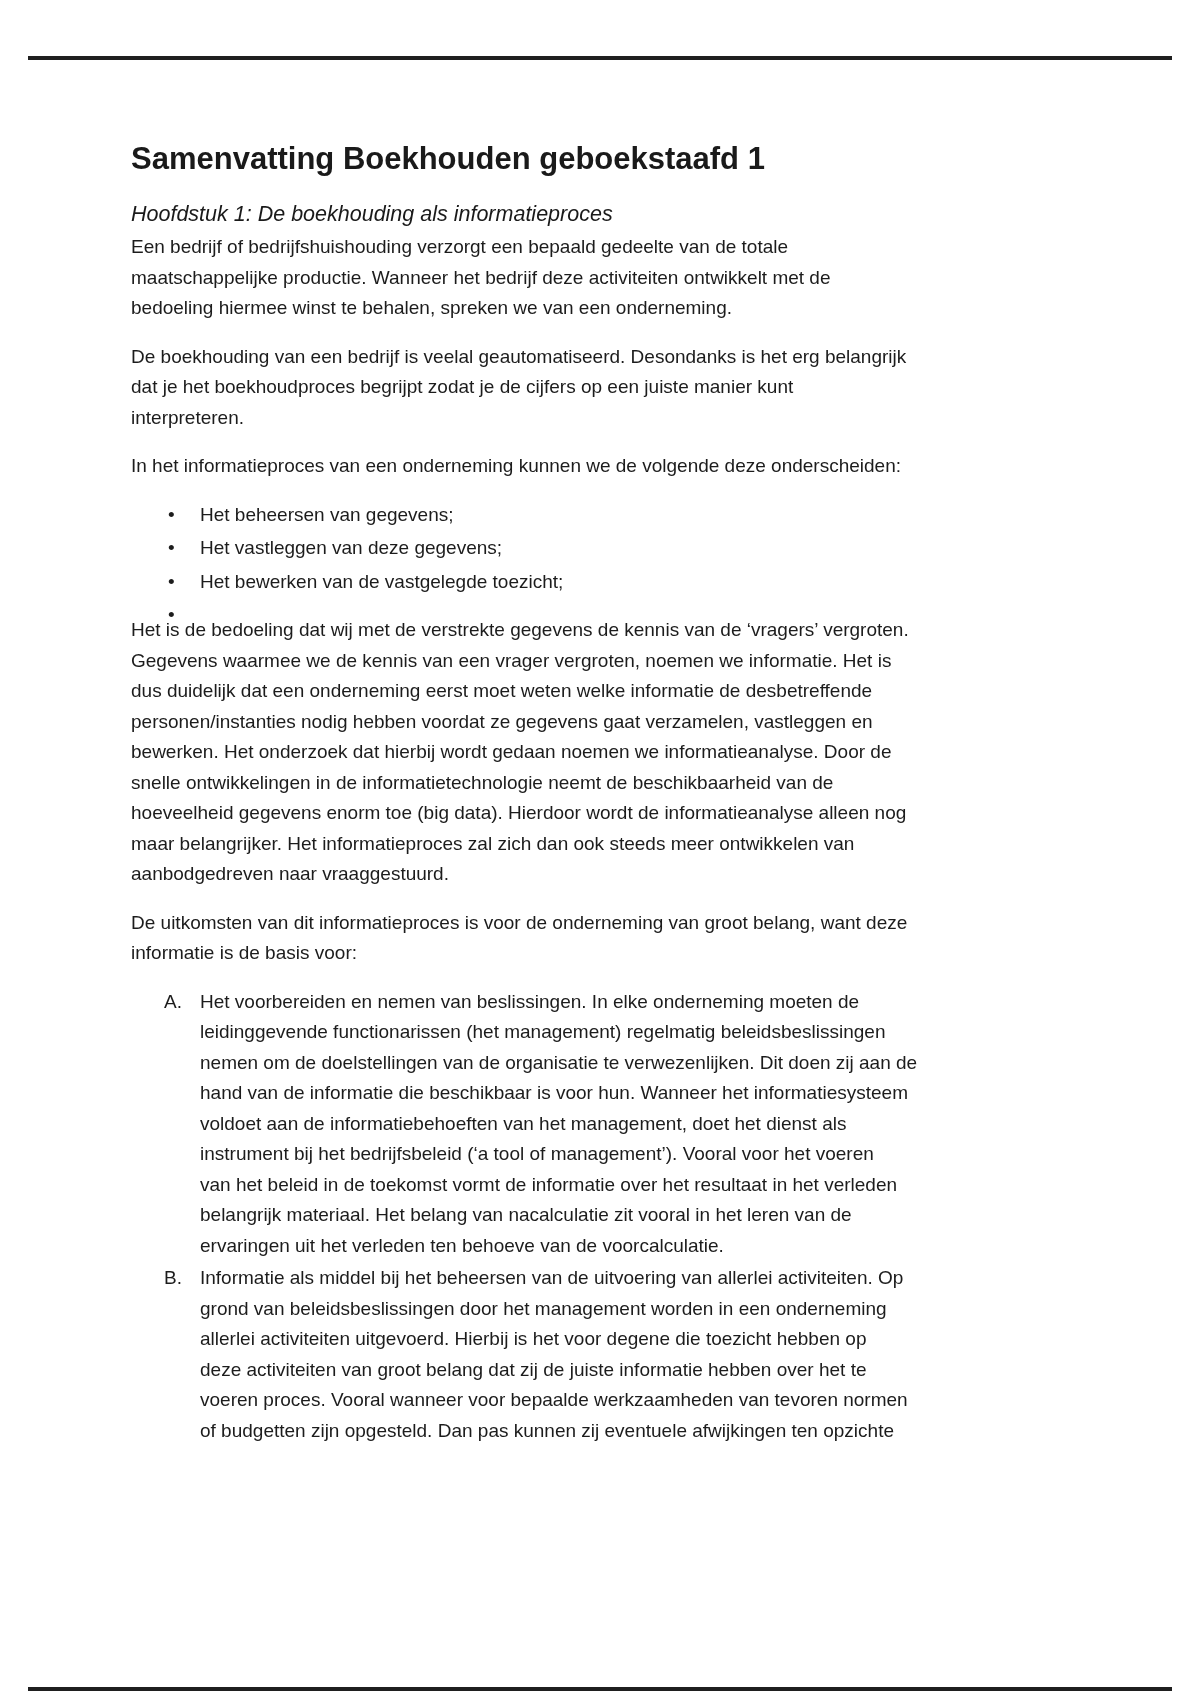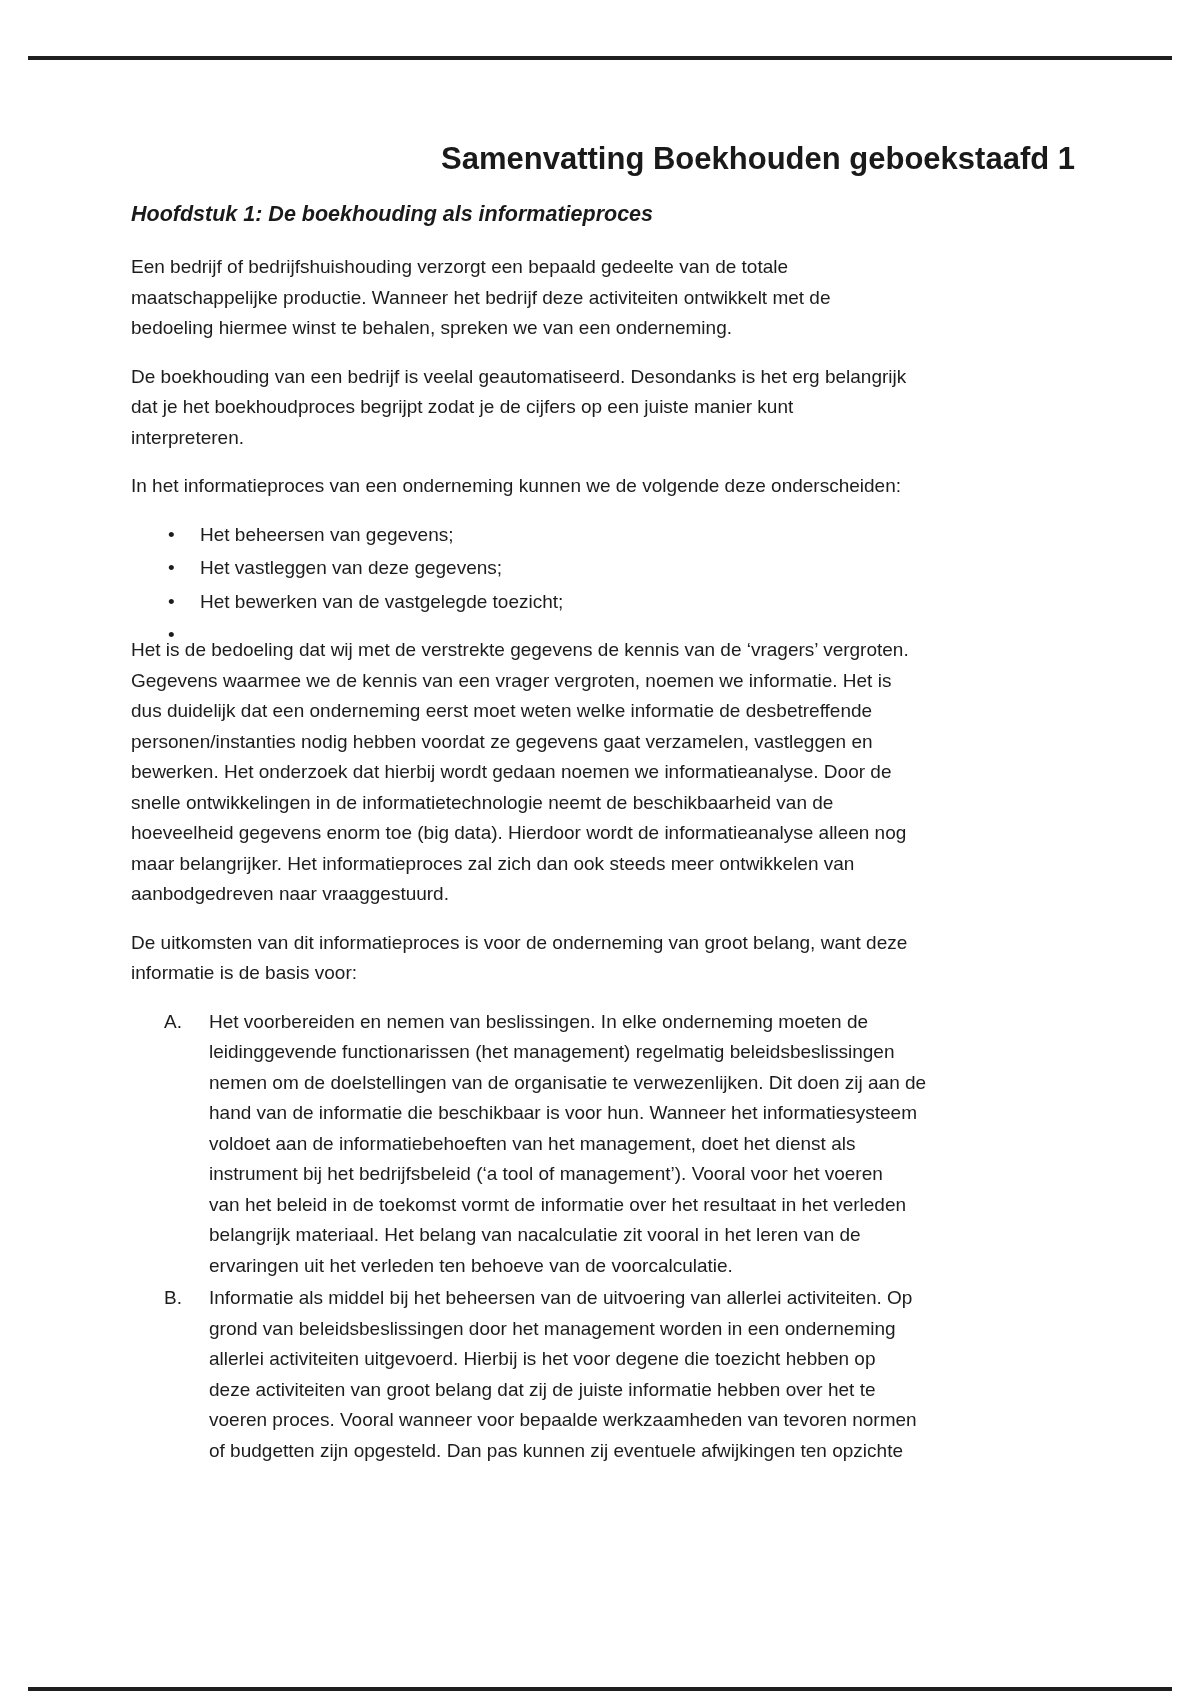--- a/index.html
+++ b/index.html
@@ -25,27 +25,27 @@
     position: absolute;
     left: 131px;
     top: 139px;
     width: 944px;
   }
   .doc-title {
     margin: 0 0 21px 0;
     font-size: 31px;
     font-weight: bold;
     line-height: 40px;
-    text-align: right;
+    text-align: left;
     color: #1a1a1a;
   }
   .chapter-heading {
-    margin: 0 0 24px 0;
+    margin: 0 0 4px 0;
     font-size: 21.5px;
-    font-weight: bold;
+    font-weight: normal;
     font-style: italic;
     line-height: 28px;
     color: #1a1a1a;
   }
   .body-par {
     margin: 0 0 18px 0;
     font-size: 19px;
     line-height: 30.5px;
     white-space: pre-line;
   }
@@ -79,21 +79,20 @@
     margin-bottom: 2px;
   }
   ol.lettered .letter {
     position: absolute;
     left: 33px;
     top: 0;
   }
   ol.lettered .item-text {
     display: block;
     white-space: pre-line;
-    margin-left: 9px;
   }
 </style>
 </head>
 <body>
 
 <div class="page">
   <div class="rule rule-top"></div>
 
   <div class="content">
     <h1 class="doc-title">Samenvatting Boekhouden geboekstaafd 1</h1>

